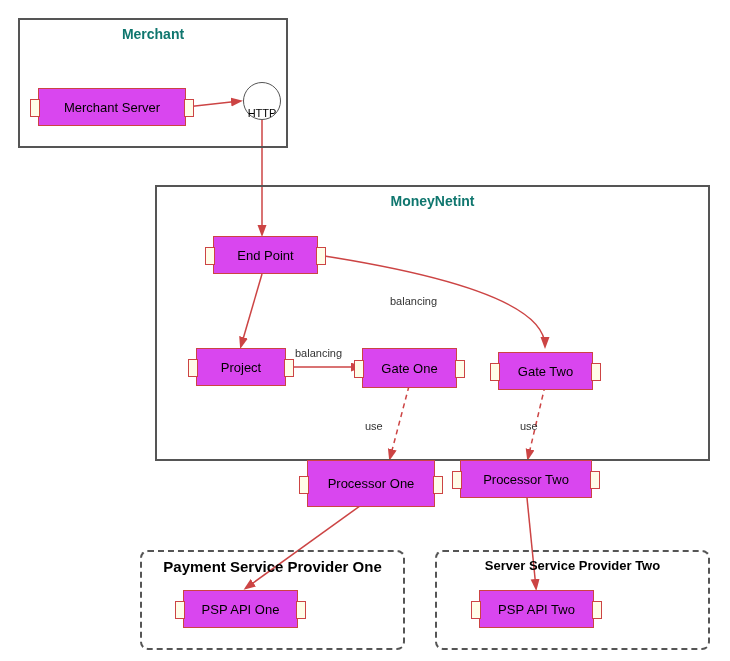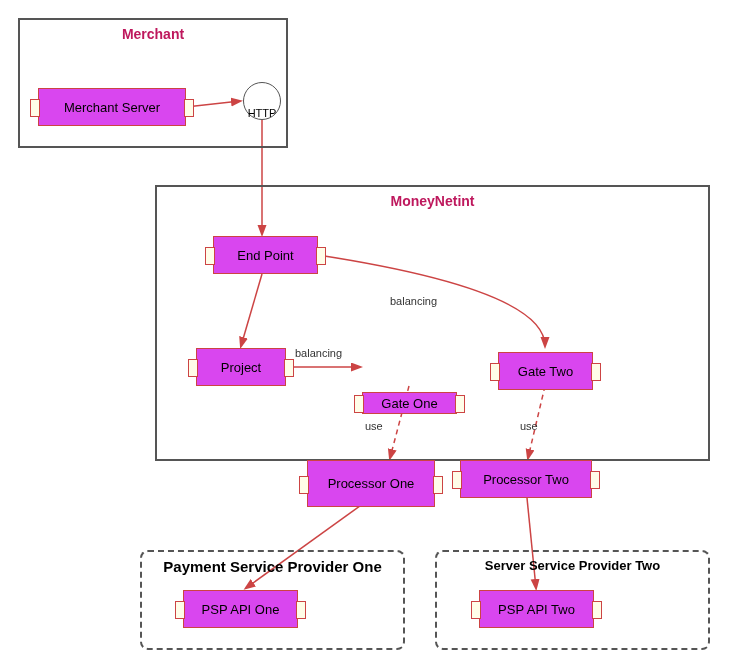--- a/index.html
+++ b/index.html
@@ -55,21 +55,21 @@
       border: 2px solid #555;
       background: transparent;
     }
     .container-label {
       position: absolute;
       top: 6px;
       left: 50%;
       transform: translateX(-50%);
       font-size: 14px;
       font-weight: bold;
-      color: #be185d;
+      color: #0f766e;
     }
     
     .container-dashed {
       position: absolute;
       border: 2px dashed #555;
       border-radius: 8px;
       background: transparent;
     }
 
     
@@ -150,21 +150,21 @@
   </div>
 
   <div class="uml-component" style="left:213px;top:236px;width:105px;height:38px;">
     <span>End Point</span>
   </div>
 
   <div class="uml-component" style="left:196px;top:348px;width:90px;height:38px;">
     <span>Project</span>
   </div>
 
-  <div class="uml-component" style="left:362px;top:348px;width:95px;height:22px;margin-top:44px;">
+  <div class="uml-component" style="left:362px;top:348px;width:95px;height:40px;">
     <span>Gate One</span>
   </div>
 
   <div class="uml-component" style="left:498px;top:352px;width:95px;height:38px;">
     <span>Gate Two</span>
   </div>
 
   <div class="uml-component" style="left:307px;top:460px;width:128px;height:47px;">
     <span>Processor One</span>
   </div>

